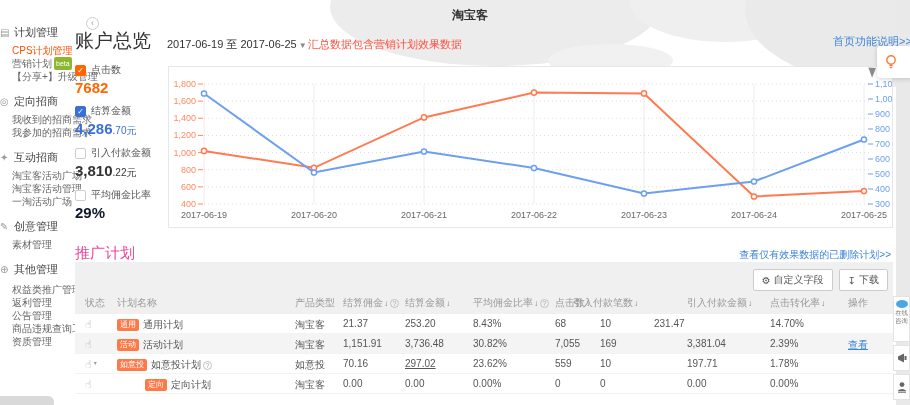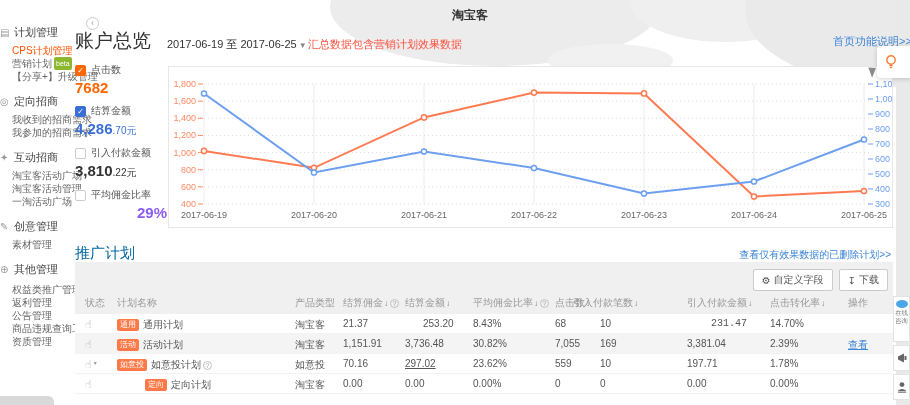--- a/index.html
+++ b/index.html
@@ -43,21 +43,21 @@
   .mrow { display:flex; align-items:center; }
   .chk { width:11px; height:11px; border:1px solid #ccc; border-radius:2px; background:#fff; font-size:8px; line-height:10px; text-align:center; color:#fff; cursor:pointer; flex:none; }
   .mlabel { font-size:10px; color:#555; margin-left:5px; white-space:nowrap; }
   .mval { font-size:15px; font-weight:bold; margin-top:2px; white-space:nowrap; }
   .mdec { font-size:10px; font-weight:normal; }
 
   
   .chartpanel { position:absolute; left:168px; top:66px; width:725px; height:162px; border:1px solid #e7e7e7; background:#fff; z-index:3; }
 
   
-  .h2 { position:absolute; left:75px; top:244px; font-size:15px; color:#0369a1; z-index:3; }
+  .h2 { position:absolute; left:75px; top:244px; font-size:15px; color:#ec4899; z-index:3; }
   .dellink { position:absolute; right:19px; top:248px; font-size:10px; color:#3d85d6; z-index:3; cursor:pointer; white-space:nowrap; }
   .band { position:absolute; left:75px; top:262px; width:818px; height:52px; background:#f0f0f0; z-index:3; }
   .btns { position:absolute; right:5px; top:7px; display:flex; gap:6px; }
   .btn { background:#fff; border:1px solid #ccc; border-radius:2px; font-size:10px; color:#555; padding:3px 8px; display:flex; align-items:center; gap:3px; cursor:pointer; white-space:nowrap; }
   .btn .bicon { font-size:10px; color:#555; }
   .thead { position:absolute; left:0; bottom:6px; width:100%; height:12px; }
   .thead span.colcell { position:absolute; font-size:10px; color:#999; white-space:nowrap; }
   .sortarrow { font-size:8px; color:#777; margin-left:1px; }
   .qmark { display:inline-block; width:9px; height:9px; border:1px solid #c2c2c2; border-radius:50%; font-size:7px; line-height:8px; text-align:center; color:#aaa; margin-left:2px; vertical-align:0px; }
   .tbody { position:absolute; left:75px; top:314px; width:818px; z-index:3; }
@@ -165,21 +165,21 @@
           <span class="chk"></span>
           <span class="mlabel">引入付款金额</span>
         </div>
         <div class="mval" style="color: rgb(51, 51, 51);"><span>3,810</span><span class="mdec">.22元</span></div>
       </div>
       <div class="metric">
         <div class="mrow">
           <span class="chk"></span>
           <span class="mlabel">平均佣金比率</span>
         </div>
-        <div class="mval" style="color: #8b5cf6; text-align: right;"><span>29%</span></div>
+        <div class="mval" style="color: #0f172a;"><span>29%</span></div>
       </div>
     </div>
 
   <div class="chartpanel">
     <svg id="chart-svg" width="723" height="160" viewBox="0 0 723 160">
         <line x1="35" y1="17" x2="35" y2="137" stroke="#ededed" stroke-width="1"></line>
         <line x1="145" y1="17" x2="145" y2="137" stroke="#ededed" stroke-width="1"></line>
         <line x1="255" y1="17" x2="255" y2="137" stroke="#ededed" stroke-width="1"></line>
         <line x1="365" y1="17" x2="365" y2="137" stroke="#ededed" stroke-width="1"></line>
         <line x1="475" y1="17" x2="475" y2="137" stroke="#ededed" stroke-width="1"></line>
@@ -280,25 +280,25 @@
         <span class="colcell" style="left: 695px;"><span>点击转化率</span><span class="sortarrow">↓</span></span>
         <span class="colcell" style="left: 773px;"><span>操作</span></span>
       </div>
   </div>
   <div class="tbody" id="tbody">
       <div class="trow">
         <span class="cell" style="left: 10px;"><span class="thumb">☝</span></span>
         <span class="cell" style="left: 42px;"><span class="pbadge">通用</span><span>通用计划</span></span>
         <span class="cell" style="left: 220px;">淘宝客</span>
         <span class="cell" style="left: 268px;">21.37</span>
-        <span class="cell" style="left: 348px;">253.20</span>
+        <span class="cell" style="left: 330px;">253.20</span>
         <span class="cell" style="left: 398px;">8.43%</span>
         <span class="cell" style="left: 480px;">68</span>
         <span class="cell" style="left: 525px;">10</span>
-        <span class="cell" style="left: 636px; font-family: Liberation Mono, monospace;">231.47</span>
+        <span class="cell" style="left: 579px;">231.47</span>
         <span class="cell" style="left: 695px;">14.70%</span>
       </div>
       <div class="trow hl">
         <span class="cell" style="left: 10px;"><span class="thumb">☝</span></span>
         <span class="cell" style="left: 42px;"><span class="pbadge">活动</span><span>活动计划</span></span>
         <span class="cell" style="left: 220px;">淘宝客</span>
         <span class="cell" style="left: 268px;">1,151.91</span>
         <span class="cell" style="left: 330px;">3,736.48</span>
         <span class="cell" style="left: 398px;">30.82%</span>
         <span class="cell" style="left: 480px;">7,055</span>

